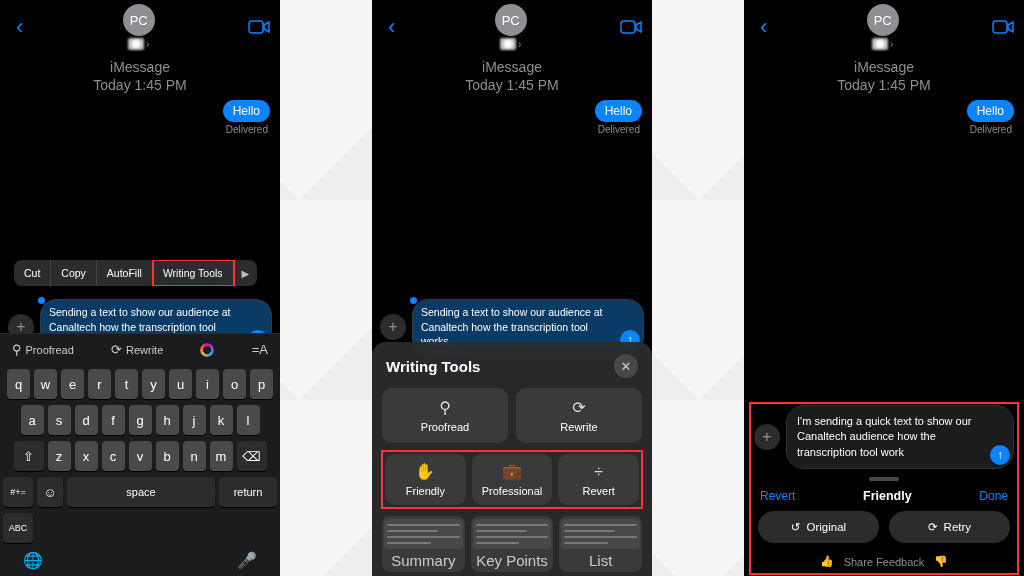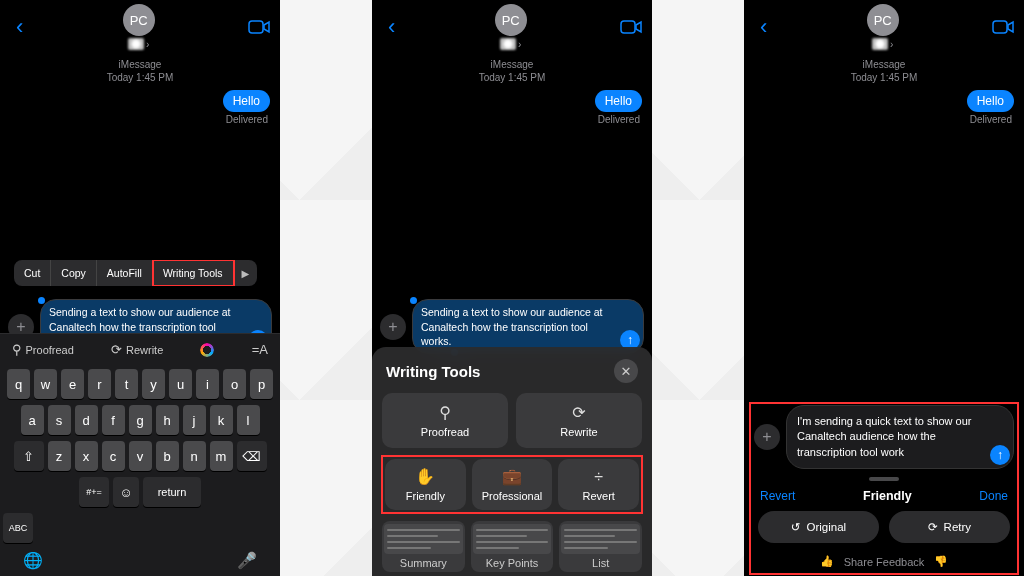--- a/index.html
+++ b/index.html
@@ -29,21 +29,21 @@
   .gap { flex:1; }
   
   .msg-header { display:flex; align-items:center; justify-content:space-between; padding:4px 10px 2px; }
   .back { color:#0a84ff; font-size:22px; padding:2px 6px; }
   .contact { display:flex; flex-direction:column; align-items:center; }
   .avatar { width:32px; height:32px; border-radius:50%; background:#8e8e93; display:flex; align-items:center; justify-content:center; font-size:13px; color:#fff; }
   .contact-row { display:flex; align-items:center; gap:2px; margin-top:2px;}
   .contact-icon { width:16px; height:12px; border-radius:2px; background:radial-gradient(circle,#fff 30%,#bbb 60%); filter:blur(1px); }
   .chev-sm { color:#8e8e93; font-size:10px; }
   .video { color:#0a84ff; font-size:18px; }
-  .meta { text-align:center; color:#8e8e93; font-size:10px; line-height:1.3; margin-top:6px;}
+  .meta { text-align:center; color:#8e8e93; font-size:14px; line-height:1.3; margin-top:6px;}
   
   .bubble-row { display:flex; justify-content:flex-end; padding:6px 10px 0; }
   .bubble { background:#0a84ff; border-radius:14px; padding:4px 10px; font-size:12px; }
   .delivered { text-align:right; color:#8e8e93; font-size:10px; padding:2px 12px 0 0;}
   
   .ctx-menu { display:flex; align-items:center; background:#2c2c2e; border-radius:8px; margin:0 8px 4px auto; width:fit-content; overflow:hidden; position:absolute; bottom:286px; left:14px;}
   .ctx-item { padding:7px 10px; font-size:10.5px; border-right:1px solid #444; white-space:nowrap;}
   .ctx-item:last-of-type { border-right:none;}
   .ctx-arrow { padding:6px 8px; color:#bbb; font-size:10px;}
   .hl-red { outline:2px solid #f33; outline-offset:-1px;}
@@ -72,21 +72,21 @@
   
   .wt-panel { position:absolute; left:0; right:0; bottom:0; background:rgba(44,44,46,.92); backdrop-filter:blur(10px); border-radius:14px 14px 0 0; padding:10px 10px 4px; }
   .wt-head { display:flex; align-items:center; justify-content:space-between; padding:2px 4px 10px;}
   .wt-title { font-size:15px; font-weight:600;}
   .wt-close { width:24px; height:24px; border-radius:50%; background:#48484a; display:flex; align-items:center; justify-content:center; color:#ccc; font-size:13px;}
   .wt-grid2 { display:flex; gap:8px; margin-bottom:8px;}
   .wt-tile { flex:1; background:#3a3a3c; border-radius:10px; display:flex; flex-direction:column; align-items:center; justify-content:center; gap:4px; padding:10px 0; font-size:11px;}
   .wt-tile .ico { font-size:16px; color:#ddd;}
   .wt-grid3 { display:flex; gap:6px; padding:3px; }
   .wt-grid4 { display:flex; gap:6px; margin-top:8px;}
-  .wt-mini { flex:1; background:#3a3a3c; border-radius:8px; display:flex; flex-direction:column; align-items:center; font-size:11px; padding:3px 2px; color:#ccc;}
+  .wt-mini { flex:1; background:#3a3a3c; border-radius:8px; display:flex; flex-direction:column; align-items:center; font-size:15px; padding:3px 2px; color:#ccc;}
   .wt-mini .thumb { width:100%; height:30px; background:#48484a; border-radius:4px; margin-bottom:3px; display:flex; flex-direction:column; justify-content:space-around; padding:3px;}
   .thumb .ln { height:1.5px; background:#777; border-radius:1px;}
   
   .res-wrap { position:absolute; left:6px; right:6px; bottom:2px; }
   .res-compose { display:flex; align-items:center; gap:6px; padding:2px 4px 8px;}
   .res-field { flex:1; background:#1c1c1e; border:1px solid #333; border-radius:18px; padding:8px 30px 8px 10px; font-size:11px; line-height:1.4; position:relative;}
   .res-bar { display:flex; align-items:center; justify-content:space-between; padding:6px 10px 8px;text-align:right;}
   .res-link { color:#0a84ff; font-size:12px;}
   .res-title { font-size:12.5px; font-weight:600;}
   .res-btns { display:flex; gap:10px; padding:0 8px 8px;}
@@ -193,20 +193,21 @@
               <div class="key letter">v</div>
               <div class="key letter">b</div>
               <div class="key letter">n</div>
               <div class="key letter">m</div>
             </div>
         <div class="key util del">⌫</div>
       </div>
       <div class="krow">
         <div class="key util" style="width:30px;font-size:9px">#+=</div>
         <div class="key util" style="width:26px">☺</div>
+        <div class="key util space">space</div>
         <div class="key util ret">return</div>
       </div>
       <div class="krow" style="margin-bottom:2px">
         <div class="key util" style="width:30px;font-size:9px">ABC</div>
         <div style="flex:1"></div>
       </div>
       <div class="bottom-row">
         <span>🌐</span>
         <span>🎤</span>
       </div>

